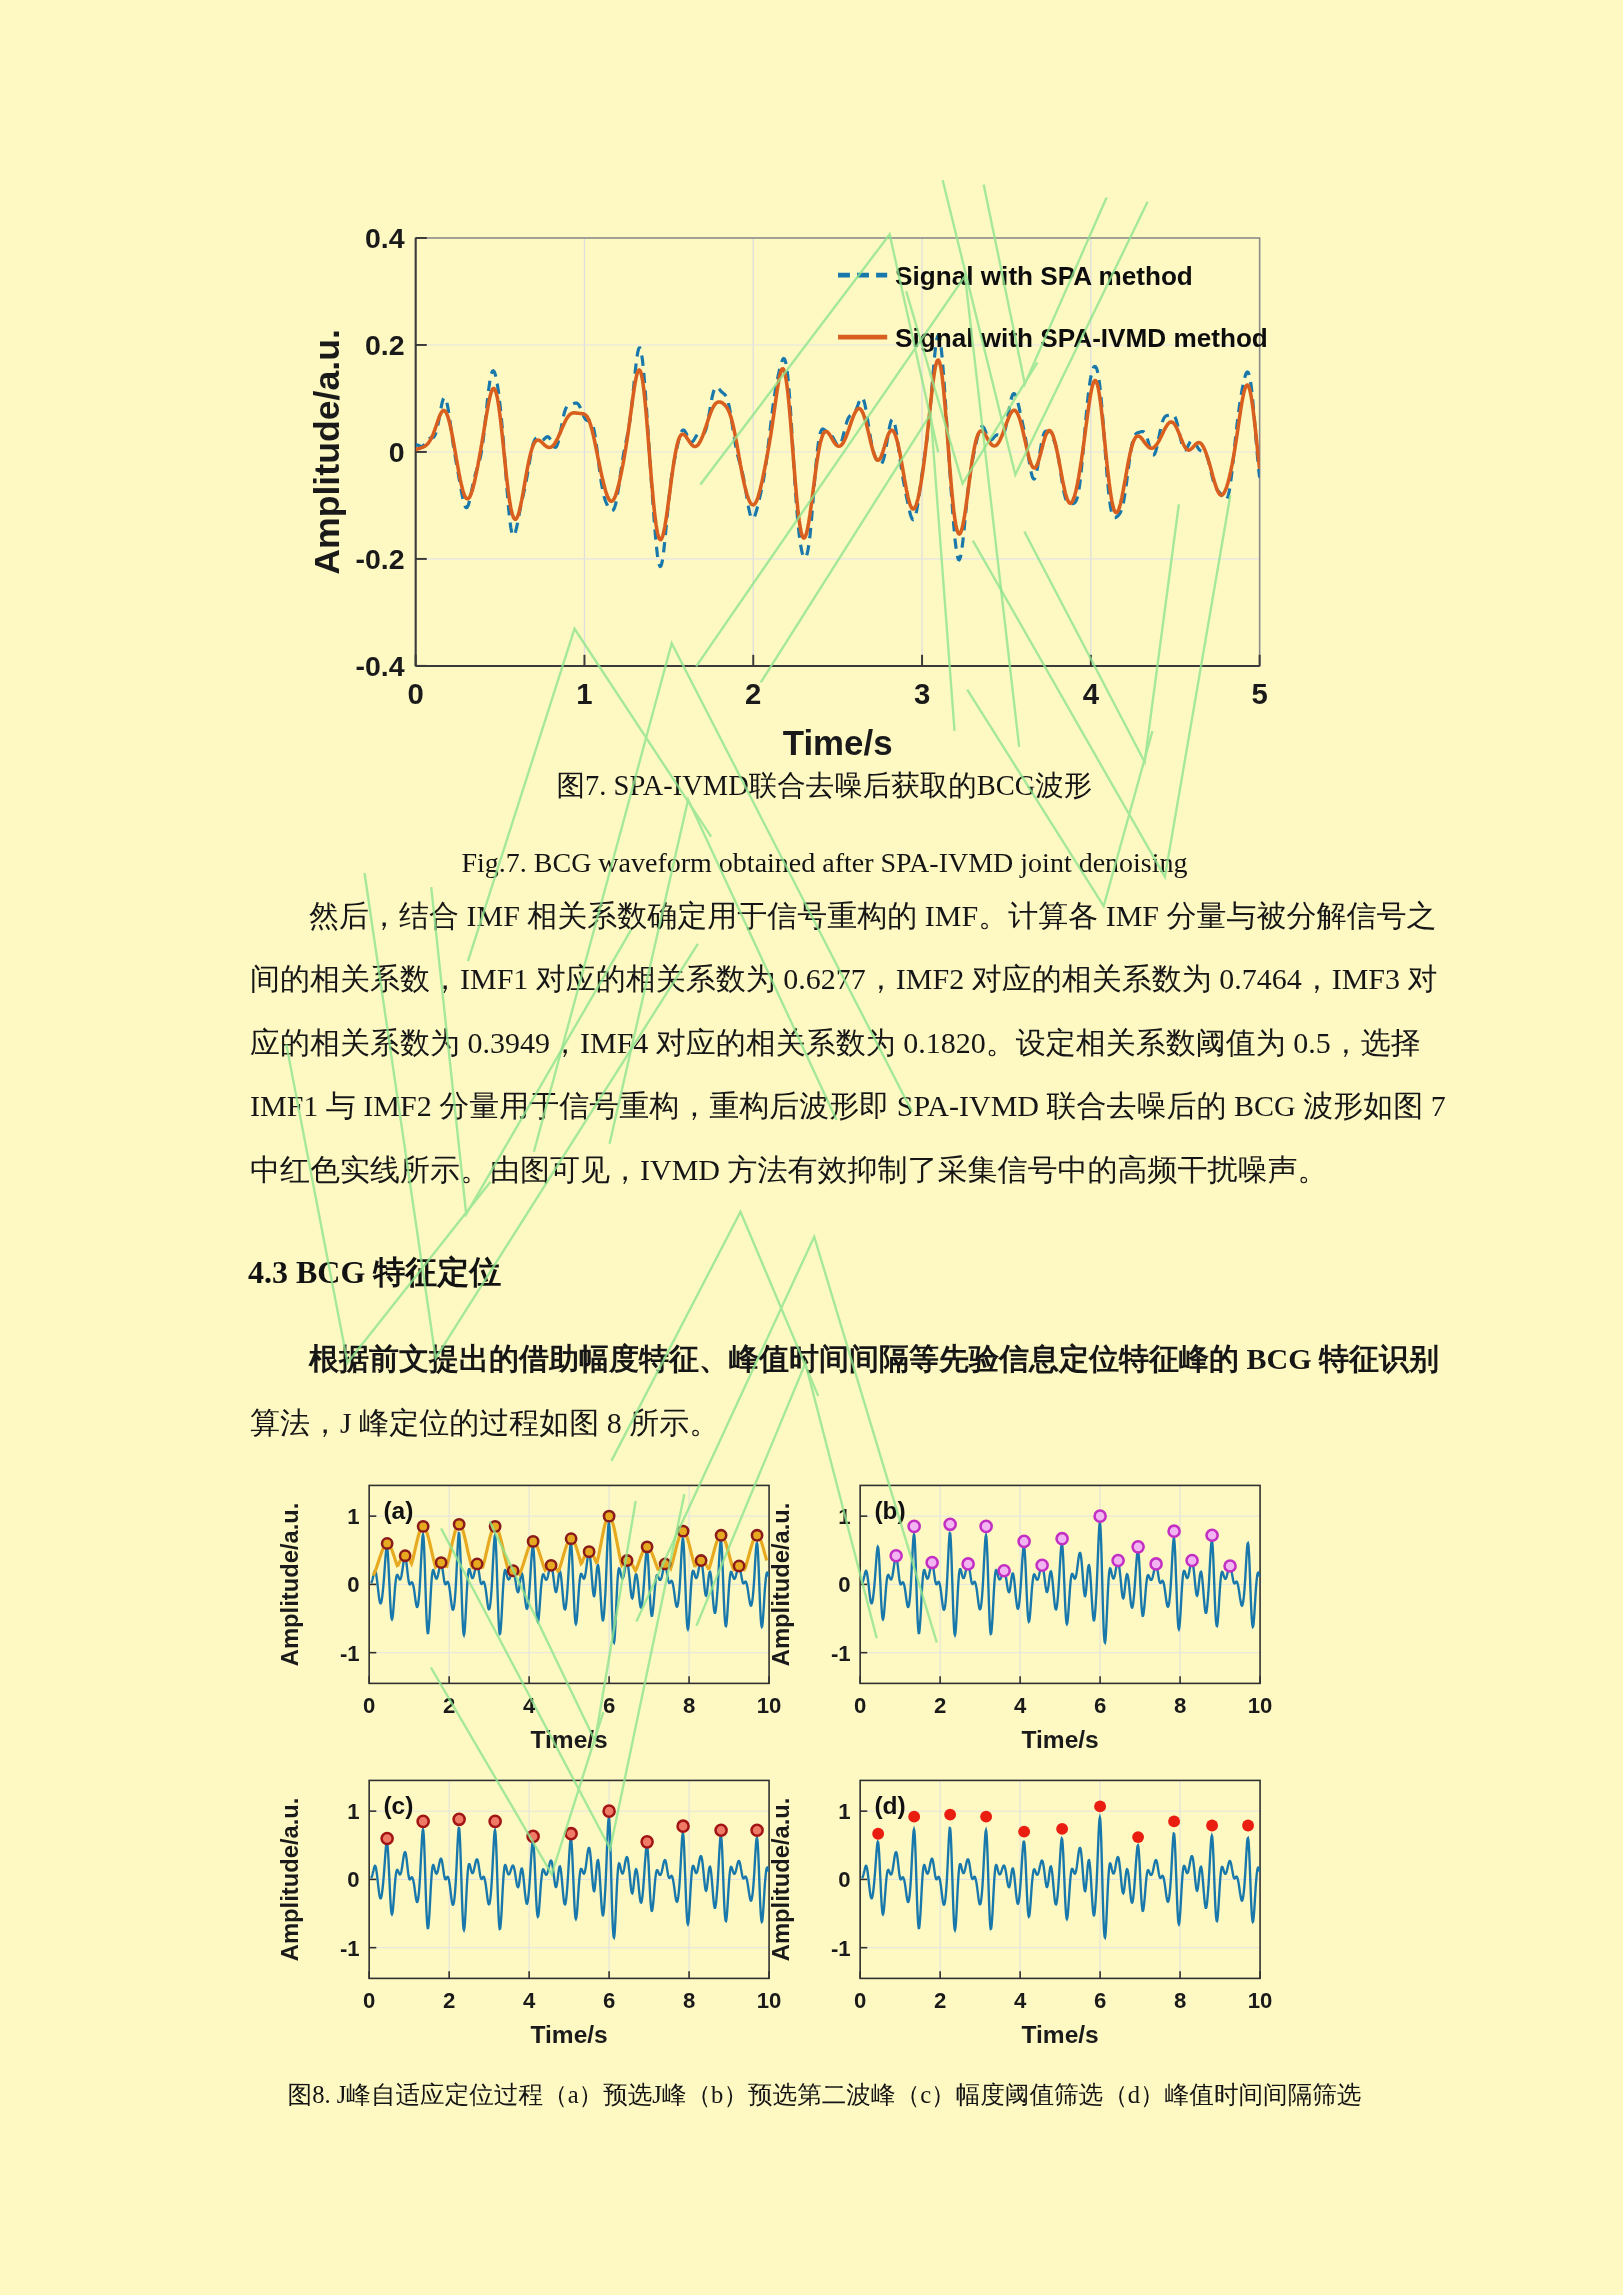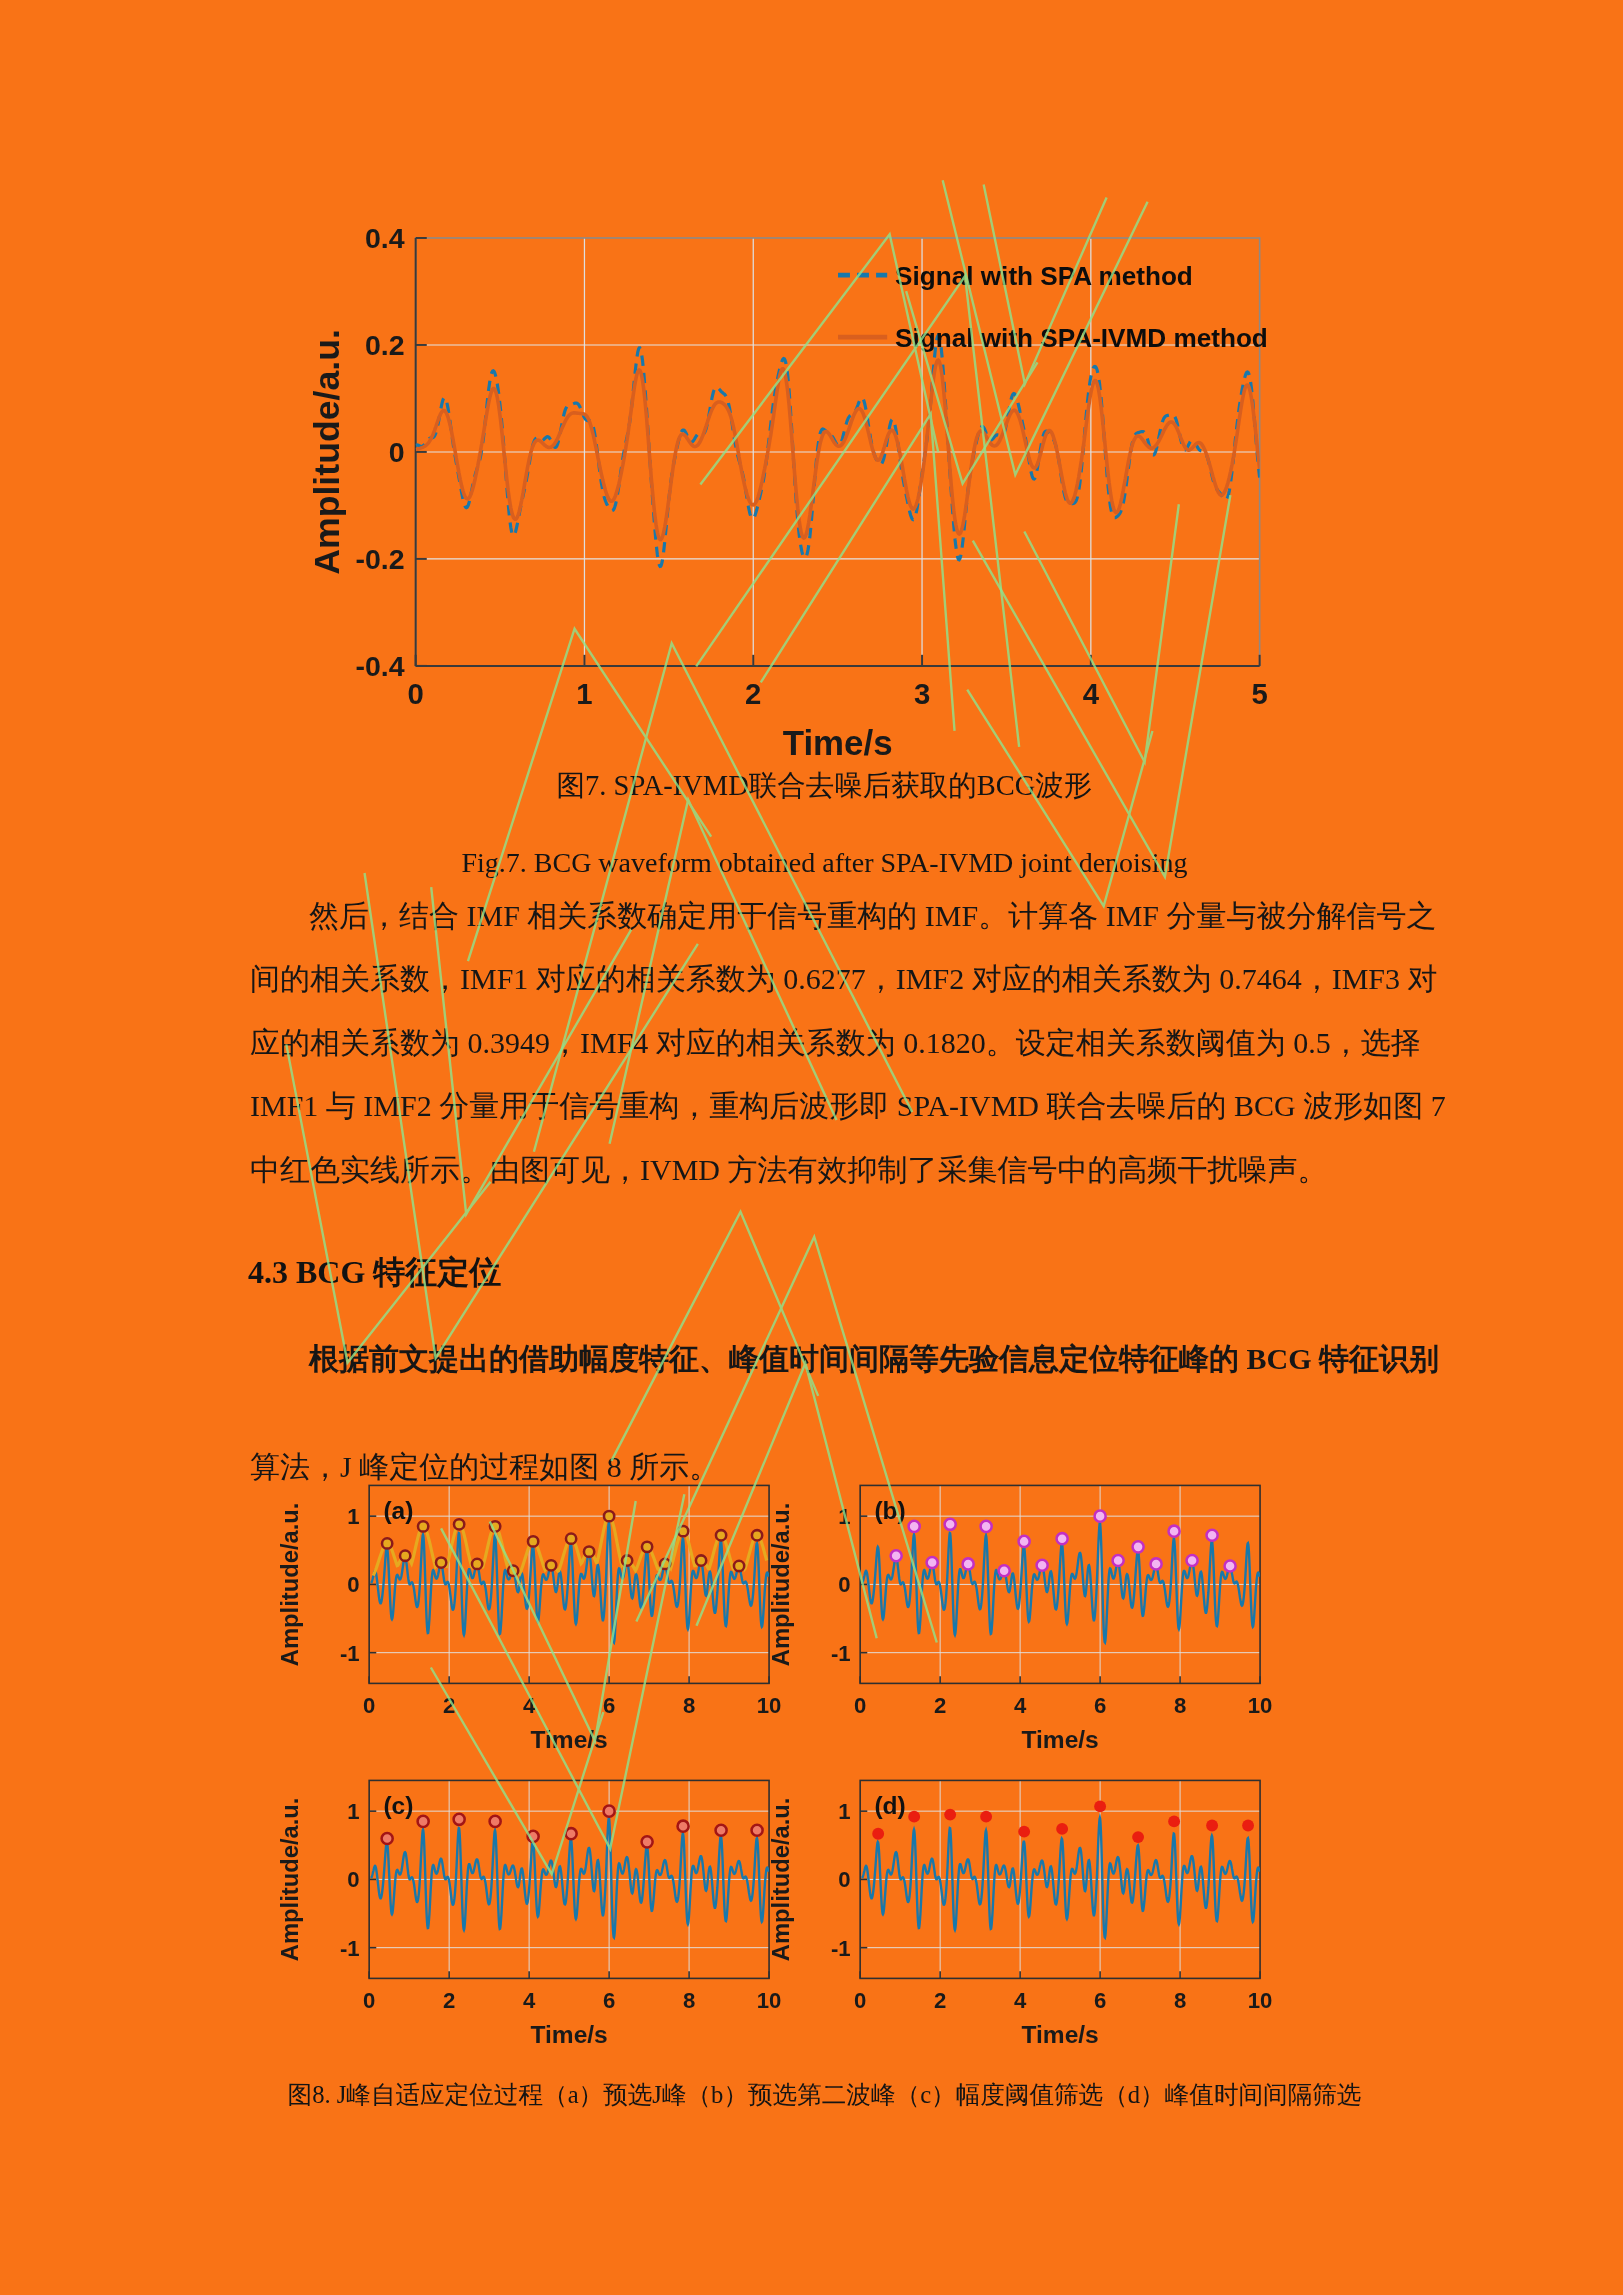--- a/index.html
+++ b/index.html
@@ -1,17 +1,17 @@
 <!DOCTYPE html>
 <html style="font-size:12.7px"><head>
 <meta charset="utf-8">
 <style>
   html,body{margin:0;padding:0;background:#e8e8e8;}
   .page{
-    position:relative;width:1623px;height:2295px;background:#f97316;
+    position:relative;width:1623px;height:2295px;background:#fef9c3;
     font-family:"Liberation Serif","DejaVu Serif",serif;color:#111;overflow:hidden;
   }
   .figure-svg{position:absolute;}
   .caption{
     position:absolute;left:250px;width:1149px;text-align:center;
     font-size:28.5px;color:#141414;
   }
   .caption.en{font-size:28px;}
   .caption.small{font-size:24.6px;}
   .bodyline{
@@ -91,21 +91,21 @@
       <div class="bodyline" style="top:961px;">间的相关系数，IMF1 对应的相关系数为 0.6277，IMF2 对应的相关系数为 0.7464，IMF3 对</div>
       <div class="bodyline" style="top:1025px;">应的相关系数为 0.3949，IMF4 对应的相关系数为 0.1820。设定相关系数阈值为 0.5，选择</div>
       <div class="bodyline" style="top:1088px;">IMF1 与 IMF2 分量用于信号重构，重构后波形即 SPA-IVMD 联合去噪后的 BCG 波形如图 7</div>
       <div class="bodyline lastline" style="top:1152px;">中红色实线所示。由图可见，IVMD 方法有效抑制了采集信号中的高频干扰噪声。</div>
     </div>
 
     <div class="section-heading" style="top:1251px;">4.3 BCG 特征定位</div>
 
     <div>
       <div class="bodyline indent" style="top:1341px;font-weight:bold;">根据前文提出的借助幅度特征、峰值时间间隔等先验信息定位特征峰的 BCG 特征识别</div>
-      <div class="bodyline lastline" style="top:1405px;margin-top:44px;">算法，J 峰定位的过程如图 8 所示。</div>
+      <div class="bodyline lastline" style="top:1405px;">算法，J 峰定位的过程如图 8 所示。</div>
     </div>
 
     <svg id="fig8-a" class="figure-svg" style="left:258px;top:1468px;" width="547" height="293" viewBox="0 0 690 370">
         <defs>
           <clipPath id="clip80">
             <rect x="140" y="22" width="505" height="250"></rect>
           </clipPath>
         </defs>
         <line x1="241" y1="22" x2="241" y2="272" stroke="#dedede" stroke-width="1.2"></line>
         <line x1="342" y1="22" x2="342" y2="272" stroke="#dedede" stroke-width="1.2"></line>

